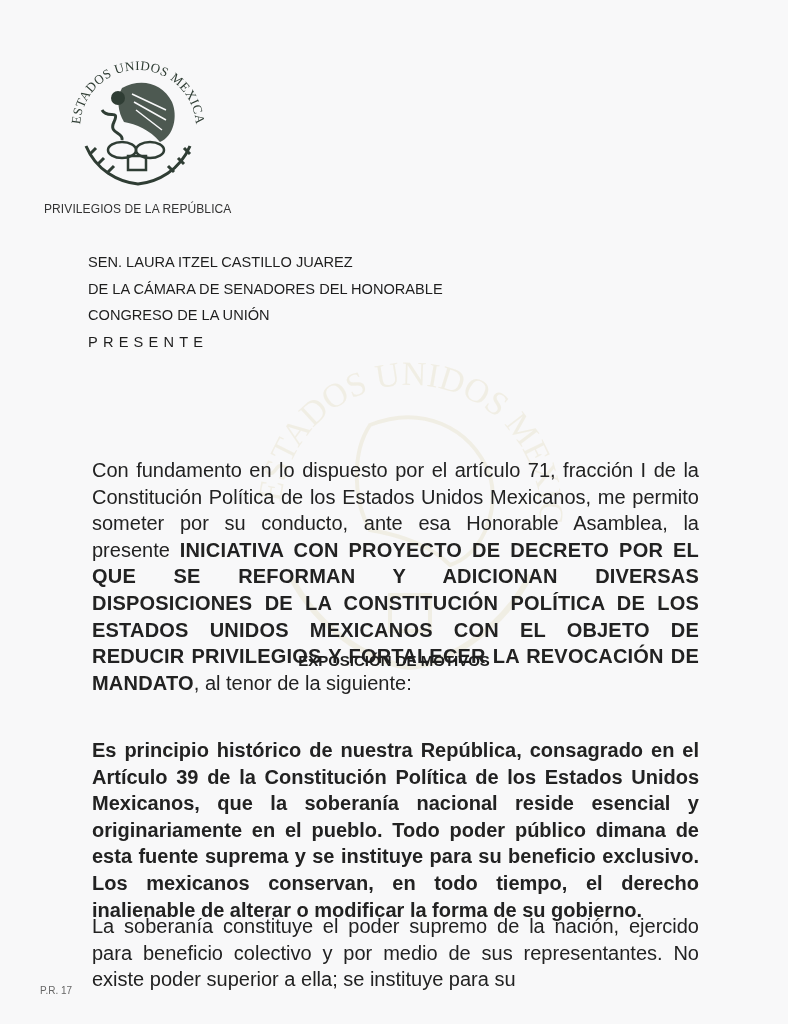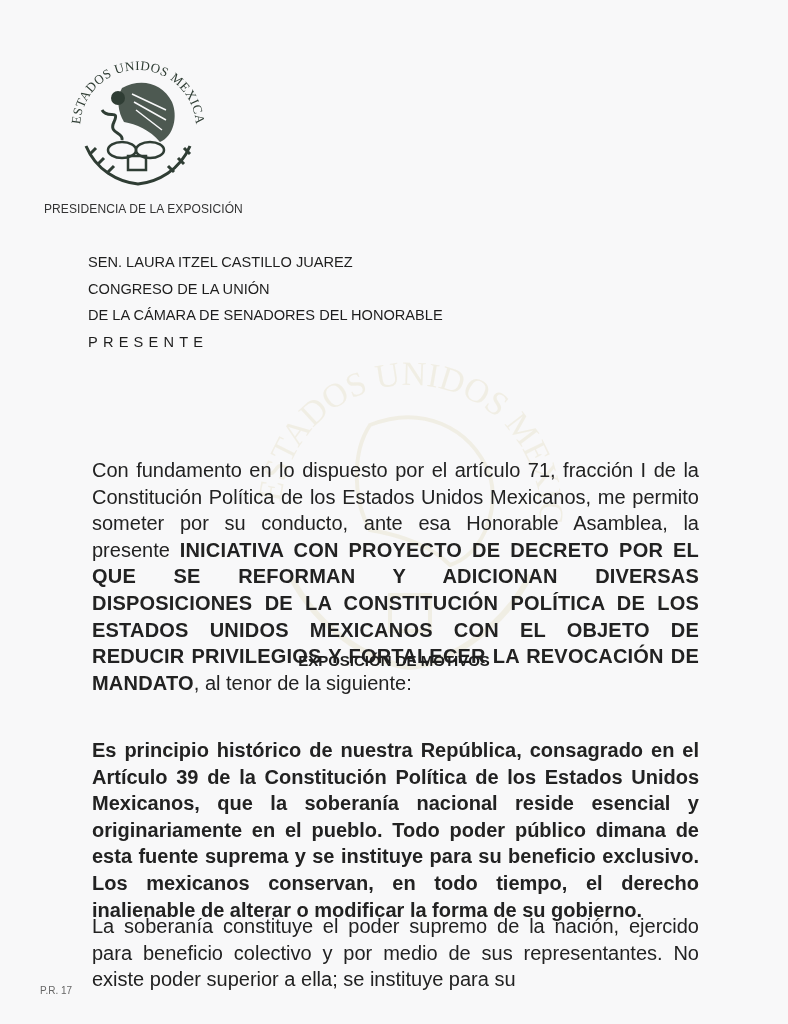--- a/index.html
+++ b/index.html
@@ -38,38 +38,38 @@
 
   <path d="M40,60 C46,70 58,58 52,72 C46,84 62,82 60,90" stroke="#2f3d34" stroke-width="3" fill="none"></path>
 
   <ellipse cx="60" cy="100" rx="14" ry="8" fill="none" stroke="#2f3d34" stroke-width="2.5"></ellipse>
   <ellipse cx="88" cy="100" rx="14" ry="8" fill="none" stroke="#2f3d34" stroke-width="2.5"></ellipse>
   <rect x="66" y="106" width="18" height="14" fill="none" stroke="#2f3d34" stroke-width="2.5"></rect>
 
   <path d="M24,96 C34,120 56,132 76,134 C96,132 118,120 128,96" stroke="#2f3d34" stroke-width="3" fill="none"></path>
   <path d="M28,104 l6,-6 M36,114 l6,-6 M46,122 l6,-6 M106,116 l6,6 M116,108 l6,6 M122,98 l6,6" stroke="#2f3d34" stroke-width="3"></path>
 </svg>
-<div class="presidencia">PRESIDENCIA DE LA EXPOSICIÓN</div>
+<div class="presidencia">PRIVILEGIOS DE LA REPÚBLICA</div>
 
 <svg class="watermark" viewBox="0 0 320 340">
   <defs>
     <path id="wmArc" d="M 30,170 A 130,130 0 1,1 290,170"></path>
   </defs>
   <text font-family="Liberation Serif, serif" font-size="34" fill="#e4dcc0">
     <textPath href="#wmArc" startOffset="3%">ESTADOS UNIDOS MEXICANOS</textPath>
   </text>
   <path d="M120,80 C170,60 220,80 240,130 C250,170 230,210 200,220 C180,200 150,190 120,185 C105,160 100,110 120,80 Z" fill="none" stroke="#e4dcc0" stroke-width="4"></path>
   <path d="M40,230 C70,290 130,320 160,322 C190,320 250,290 280,230" stroke="#e4dcc0" stroke-width="6" fill="none"></path>
   <rect x="140" y="250" width="40" height="36" fill="none" stroke="#e4dcc0" stroke-width="4"></rect>
 </svg>
 
 <div class="addressee">
   <div>SEN. LAURA ITZEL CASTILLO JUAREZ</div>
+  <div>DE LA CÁMARA DE SENADORES DEL HONORABLE</div>
   <div>CONGRESO DE LA UNIÓN</div>
-  <div>DE LA CÁMARA DE SENADORES DEL HONORABLE</div>
   <div class="presente">PRESENTE</div>
 </div>
 
 <div class="para p1"><span>Con fundamento en lo dispuesto por el artículo 71, fracción I de la Constitución Política de los Estados Unidos Mexicanos, me permito someter por su conducto, ante esa Honorable Asamblea, la presente </span><b>INICIATIVA CON PROYECTO DE DECRETO POR EL QUE SE REFORMAN Y ADICIONAN DIVERSAS DISPOSICIONES DE LA CONSTITUCIÓN POLÍTICA DE LOS ESTADOS UNIDOS MEXICANOS CON EL OBJETO DE REDUCIR PRIVILEGIOS Y FORTALECER LA REVOCACIÓN DE MANDATO</b><span>, al tenor de la siguiente:</span></div>
 
 <div class="heading">EXPOSICIÓN DE MOTIVOS</div>
 
 <div class="para p2">Es principio histórico de nuestra República, consagrado en el Artículo 39 de la Constitución Política de los Estados Unidos Mexicanos, que la soberanía nacional reside esencial y originariamente en el pueblo. Todo poder público dimana de esta fuente suprema y se instituye para su beneficio exclusivo. Los mexicanos conservan, en todo tiempo, el derecho inalienable de alterar o modificar la forma de su gobierno.</div>
 <div class="para p3">La soberanía constituye el poder supremo de la nación, ejercido para beneficio colectivo y por medio de sus representantes. No existe poder superior a ella; se instituye para su</div>
 

